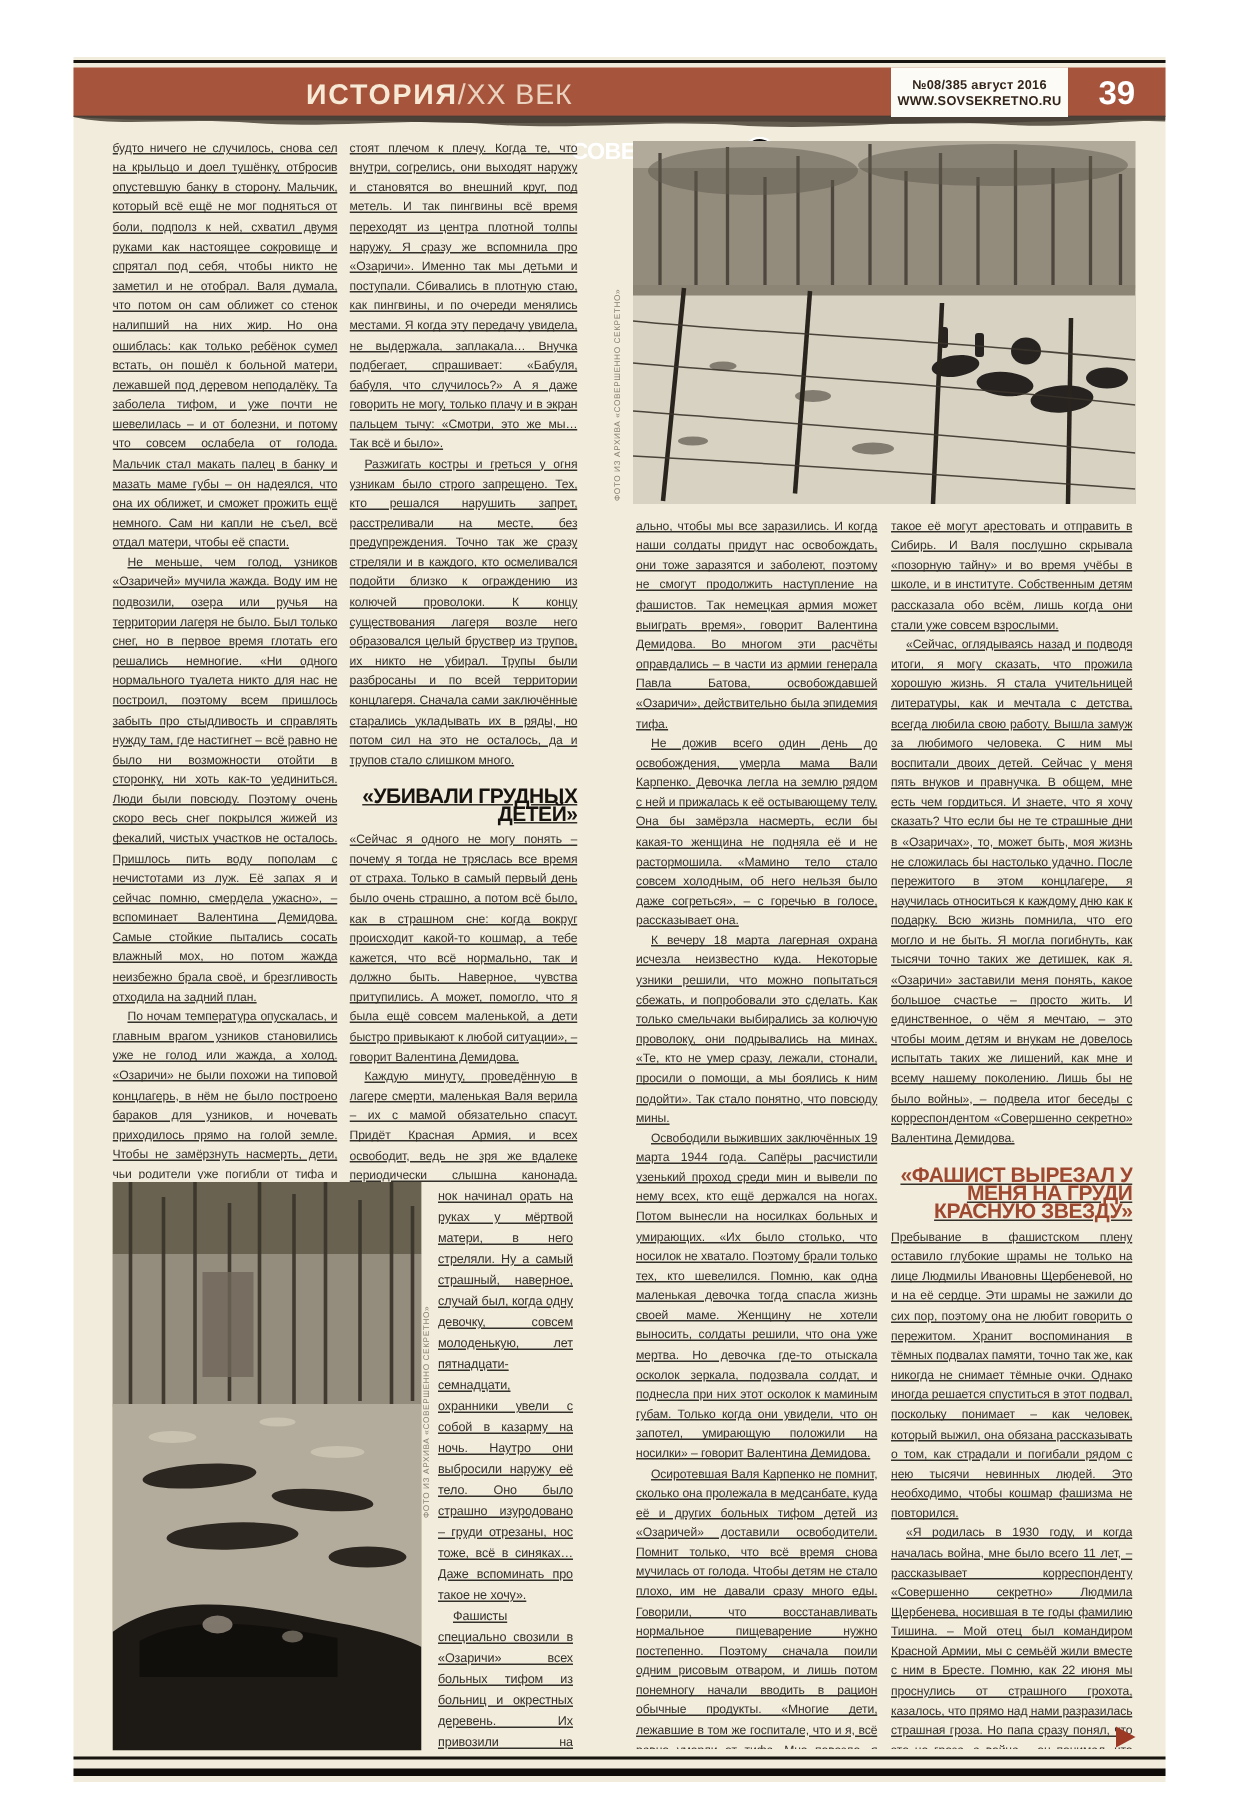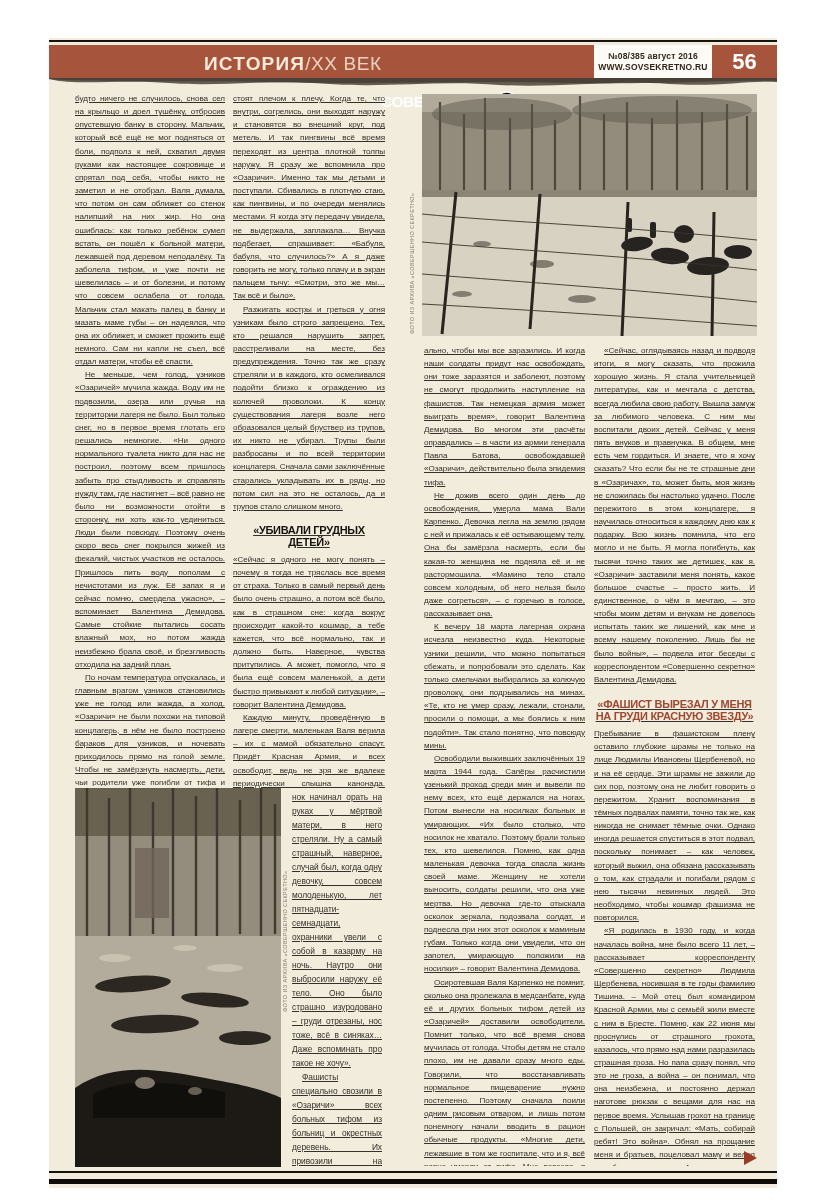--- a/index.html
+++ b/index.html
@@ -20,22 +20,22 @@
   .emblem{width:23px;height:23px;flex:0 0 auto;}
   .issue-box{position:absolute;left:594px;top:45px;width:118px;height:33px;background:#fcfbf5;
     display:flex;flex-direction:column;align-items:center;justify-content:center;text-align:center;}
   .issue-box div{font-size:8.5px;font-weight:bold;color:#33241a;line-height:10.5px;letter-spacing:.2px;}
   .page-num{position:absolute;left:712px;top:45px;width:65px;height:33px;display:flex;align-items:center;
     justify-content:center;color:#ffffff;font-size:22px;font-weight:bold;}
   .col{position:absolute;font-size:8.1px;line-height:13.15px;color:#34302a;text-align:justify;
     overflow:hidden;letter-spacing:-0.05px;text-decoration:underline;}
   .col p{margin:0;text-indent:10px;}
   .col p.cont{text-indent:0;}
-  .h2{font-weight:bold;font-size:11px;line-height:12px;letter-spacing:-0.3px;color:#17140f;
-    margin:11px 0 5px;text-indent:0;text-align:center;}
+  .h2{font-weight:bold;font-size:14px;line-height:12px;letter-spacing:-0.3px;color:#17140f;
+    margin:11px 0 5px;text-indent:0;text-align:right;}
   .h2.red{color:#9e4830;margin-top:12px;}
   #col1{left:75px;top:92px;width:150px;height:694px;}
   #col2a{left:233px;top:92px;width:152px;height:696px;}
   #col2c{left:292px;top:790px;width:90px;height:377px;font-size:8.4px;line-height:14px;}
   #col3{left:424px;top:344px;width:161px;height:822px;}
   #col4{left:594px;top:344px;width:161px;height:822px;}
   .photo{position:absolute;overflow:hidden;background:#b9b3a6;}
   #photo-top{left:422px;top:94px;width:335px;height:242px;}
   #photo-bl{left:75px;top:788px;width:206px;height:379px;}
   .vcap{position:absolute;width:10px;writing-mode:vertical-rl;transform:rotate(180deg);
@@ -72,21 +72,21 @@
     <path d="M7,17 C9,10 13,9 16,12 M9,8 l6,2 M15,6 l2,5" stroke="#ffffff" stroke-width="1.4" fill="none" stroke-linecap="round"></path>
   </svg>
   <span>СЕКРЕТНО</span>
 </div>
 
 <div class="issue-box">
   <div>№08/385  август 2016</div>
   <div>WWW.SOVSEKRETNO.RU</div>
 </div>
 
-<div class="page-num">56</div>
+<div class="page-num">39</div>
 
 <div class="photo" id="photo-top">
   <svg width="335" height="242" viewBox="0 0 335 242" preserveAspectRatio="none">
     <rect width="335" height="242" fill="#c6c0b2"></rect>
     <rect y="0" width="335" height="100" fill="#b1aa9b"></rect>
     <rect y="18" width="335" height="80" fill="#7a7264" opacity="0.55"></rect>
     <g stroke="#464037" stroke-width="2.2" opacity="0.9">
       <line x1="18" y1="8" x2="18" y2="100"></line>
         <line x1="42" y1="20" x2="42" y2="98"></line>
       <line x1="63" y1="4" x2="63" y2="102"></line>
@@ -198,20 +198,21 @@
 <div class="col" id="col3">
   <p class="cont">ально, чтобы мы все заразились. И когда наши солдаты придут нас освобождать, они тоже заразятся и заболеют, поэтому не смогут продолжить наступление на фашистов. Так немецкая армия может выиграть время», говорит Валентина Демидова. Во многом эти расчёты оправдались – в части из армии генерала Павла Батова, освобождавшей «Озаричи», действительно была эпидемия тифа.</p>
   <p>Не дожив всего один день до освобождения, умерла мама Вали Карпенко. Девочка легла на землю рядом с ней и прижалась к её остывающему телу. Она бы замёрзла насмерть, если бы какая-то женщина не подняла её и не растормошила. «Мамино тело стало совсем холодным, об него нельзя было даже согреться», – с горечью в голосе, рассказывает она.</p>
   <p>К вечеру 18 марта лагерная охрана исчезла неизвестно куда. Некоторые узники решили, что можно попытаться сбежать, и попробовали это сделать. Как только смельчаки выбирались за колючую проволоку, они подрывались на минах. «Те, кто не умер сразу, лежали, стонали, просили о помощи, а мы боялись к ним подойти». Так стало понятно, что повсюду мины.</p>
   <p>Освободили выживших заключённых 19 марта 1944 года. Сапёры расчистили узенький проход среди мин и вывели по нему всех, кто ещё держался на ногах. Потом вынесли на носилках больных и умирающих. «Их было столько, что носилок не хватало. Поэтому брали только тех, кто шевелился. Помню, как одна маленькая девочка тогда спасла жизнь своей маме. Женщину не хотели выносить, солдаты решили, что она уже мертва. Но девочка где-то отыскала осколок зеркала, подозвала солдат, и поднесла при них этот осколок к маминым губам. Только когда они увидели, что он запотел, умирающую положили на носилки» – говорит Валентина Демидова.</p>
   <p>Осиротевшая Валя Карпенко не помнит, сколько она пролежала в медсанбате, куда её и других больных тифом детей из «Озаричей» доставили освободители. Помнит только, что всё время снова мучилась от голода. Чтобы детям не стало плохо, им не давали сразу много еды. Говорили, что восстанавливать нормальное пищеварение нужно постепенно. Поэтому сначала поили одним рисовым отваром, и лишь потом понемногу начали вводить в рацион обычные продукты. «Многие дети, лежавшие в том же госпитале, что и я, всё равно умерли от тифа. Мне повезло, я выздоровела. А потом повезло ещё раз – меня отыскала и забрала моя тётя Тося. Она меня и растила – у неё после войны тоже никого, кроме меня, не осталось. Все погибли, и муж, и родные дети», – рассказывает Валентина Демидова.</p>
 
 </div>
 
 <div class="col" id="col4">
+  <p class="cont">такое её могут арестовать и отправить в Сибирь. И Валя послушно скрывала «позорную тайну» и во время учёбы в школе, и в институте. Собственным детям рассказала обо всём, лишь когда они стали уже совсем взрослыми.</p>
   <p>«Сейчас, оглядываясь назад и подводя итоги, я могу сказать, что прожила хорошую жизнь. Я стала учительницей литературы, как и мечтала с детства, всегда любила свою работу. Вышла замуж за любимого человека. С ним мы воспитали двоих детей. Сейчас у меня пять внуков и правнучка. В общем, мне есть чем гордиться. И знаете, что я хочу сказать? Что если бы не те страшные дни в «Озаричах», то, может быть, моя жизнь не сложилась бы настолько удачно. После пережитого в этом концлагере, я научилась относиться к каждому дню как к подарку. Всю жизнь помнила, что его могло и не быть. Я могла погибнуть, как тысячи точно таких же детишек, как я. «Озаричи» заставили меня понять, какое большое счастье – просто жить. И единственное, о чём я мечтаю, – это чтобы моим детям и внукам не довелось испытать таких же лишений, как мне и всему нашему поколению. Лишь бы не было войны», – подвела итог беседы с корреспондентом «Совершенно секретно» Валентина Демидова.</p>
   <div class="h2 red">«ФАШИСТ ВЫРЕЗАЛ У МЕНЯ НА ГРУДИ КРАСНУЮ ЗВЕЗДУ»</div>
   <p class="cont">Пребывание в фашистском плену оставило глубокие шрамы не только на лице Людмилы Ивановны Щербеневой, но и на её сердце. Эти шрамы не зажили до сих пор, поэтому она не любит говорить о пережитом. Хранит воспоминания в тёмных подвалах памяти, точно так же, как никогда не снимает тёмные очки. Однако иногда решается спуститься в этот подвал, поскольку понимает – как человек, который выжил, она обязана рассказывать о том, как страдали и погибали рядом с нею тысячи невинных людей. Это необходимо, чтобы кошмар фашизма не повторился.</p>
   <p>«Я родилась в 1930 году, и когда началась война, мне было всего 11 лет, – рассказывает корреспонденту «Совершенно секретно» Людмила Щербенева, носившая в те годы фамилию Тишина. – Мой отец был командиром Красной Армии, мы с семьёй жили вместе с ним в Бресте. Помню, как 22 июня мы проснулись от страшного грохота, казалось, что прямо над нами разразилась страшная гроза. Но папа сразу понял, что это не гроза, а война – он понимал, что она неизбежна, и постоянно держал наготове рюкзак с вещами для нас на первое время. Услышав грохот на границе с Польшей, он закричал: «Мать, собирай ребят! Это война». Обнял на прощание меня и братьев, поцеловал маму и велел нам бежать на вокзал. А сам помчался в свою часть. Так мы и расстались. В следующий раз</p>
 </div>
 
 <div class="cont-marker"></div>
 <div class="rule-thin"></div>
 <div class="rule-thick"></div>
 

